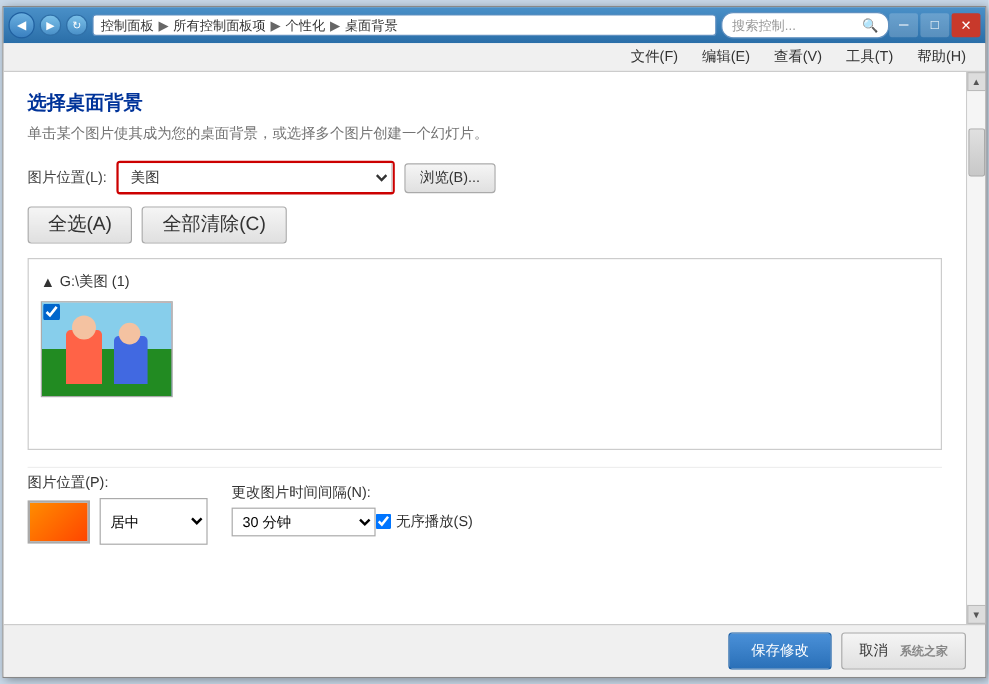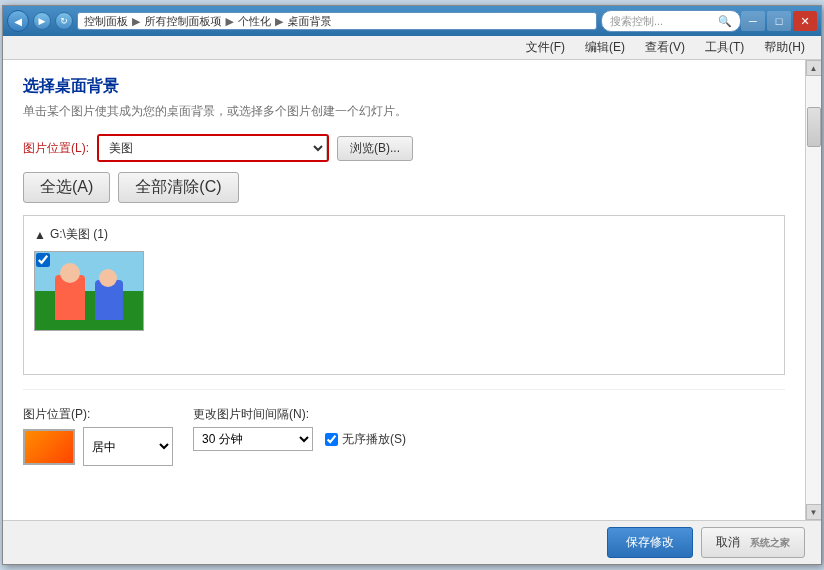--- a/index.html
+++ b/index.html
@@ -209,21 +209,21 @@
     
     .pic-location-row {
       display: flex;
       align-items: center;
       gap: 8px;
       margin-bottom: 10px;
     }
     .pic-location-label {
       white-space: nowrap;
       font-size: 12px;
-      color: #b91c1c;
+      color: #404040;
     }
     .pic-location-select-wrap {
       display: flex;
       align-items: center;
       border: 2px solid #cc0000;
       border-radius: 3px;
     }
     .pic-location-select {
       width: 228px;
       height: 24px;
@@ -352,24 +352,24 @@
       left: 4px;
       width: 18px;
       height: 18px;
       background: #f4c2a1;
       border-radius: 50%;
     }
 
     
     .bottom-settings {
       display: flex;
-      align-items: flex-start;
+      align-items: center;
       gap: 20px;
       margin-top: 8px;
-      padding-top: 16px;
+      padding-top: 4px;
       border-top: 1px solid #eee;
     }
     .setting-group {
       display: flex;
       flex-direction: column;
       gap: 4px;
     }
     .setting-label {
       font-size: 12px;
       color: #333;
@@ -536,21 +536,21 @@
           <div class="setting-preview-row">
             <div class="preview-thumb"></div>
             <select class="position-select">
               <option>居中</option>
             </select>
           </div>
         </div>
 
         <div class="setting-group">
           <span class="setting-label">更改图片时间间隔(N):</span>
-          <div style="display:flex;align-items:center;gap:12px;">
+          <div style="display:flex;align-items:center;gap:0;">
             <select class="interval-select">
               <option>30 分钟</option>
             </select>
             <div class="shuffle-row">
               <input type="checkbox" checked="" style="">
               <span>无序播放(S)</span>
             </div>
           </div>
         </div>
       </div>

